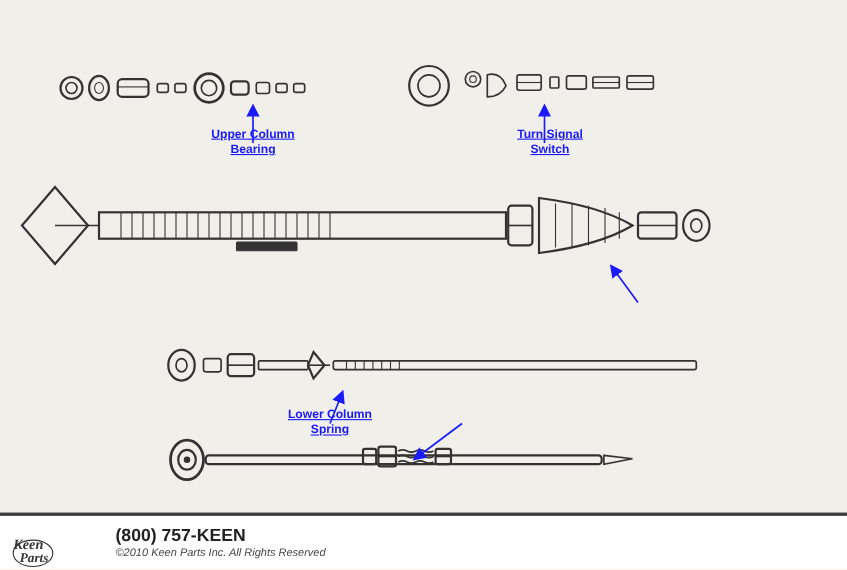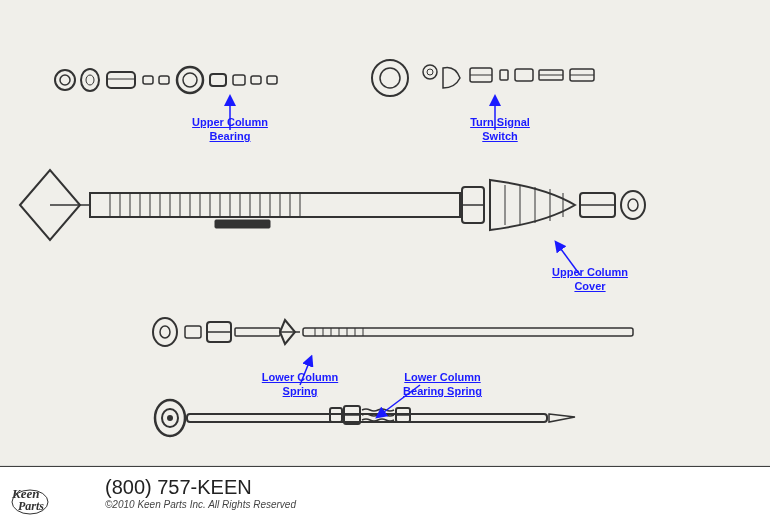--- a/index.html
+++ b/index.html
@@ -71,36 +71,36 @@
     }
 
     
     .footer {
       position: absolute;
       bottom: 0;
       left: 0;
       width: 770px;
       height: 52px;
       background: white;
-      border-top: 1px solid #404040;
+      border-top: 3px solid #404040;
       display: flex;
       align-items: center;
       padding: 0 10px;
     }
 
     .footer-logo {
       width: 85px;
       height: 45px;
       position: relative;
       margin-right: 10px;
     }
 
     .footer-phone {
-      font-size: 20px;
-      font-weight: normal;
+      font-size: 16px;
+      font-weight: bold;
       color: #222;
       margin-right: 8px;
     }
 
     .footer-copyright {
       font-size: 10px;
       color: #444;
       display: flex;
       flex-direction: column;
     }
@@ -275,25 +275,23 @@
     </defs>
 
     <rect x="0" y="466" width="770" height="52" fill="white"></rect>
     <line x1="0" y1="466" x2="770" y2="466" stroke="#ccc" stroke-width="1"></line>
   </svg>
 
   <div class="label label-upper-bearing">Upper Column Bearing</div>
 
   <div class="label label-turn-signal">Turn Signal Switch</div>
 
-  <div class="label label-upper-cover">Upper Column Cover</div>
 
   <div class="label label-lower-bearing">Lower Column Spring</div>
 
-  <div class="label label-lower-spring">Lower Column Bearing Spring</div>
 
   <div class="footer">
 
     <div class="footer-logo">
       <svg width="85" height="45" viewBox="0 0 85 45">
 
         <ellipse cx="20" cy="32" rx="18" ry="12" fill="none" stroke="#333" stroke-width="1"></ellipse>
         <text x="2" y="28" font-family="serif" font-style="italic" font-size="13" fill="#333" font-weight="bold">Keen</text>
         <text x="8" y="40" font-family="serif" font-style="italic" font-size="12" fill="#333" font-weight="bold">Parts</text>
       </svg>

